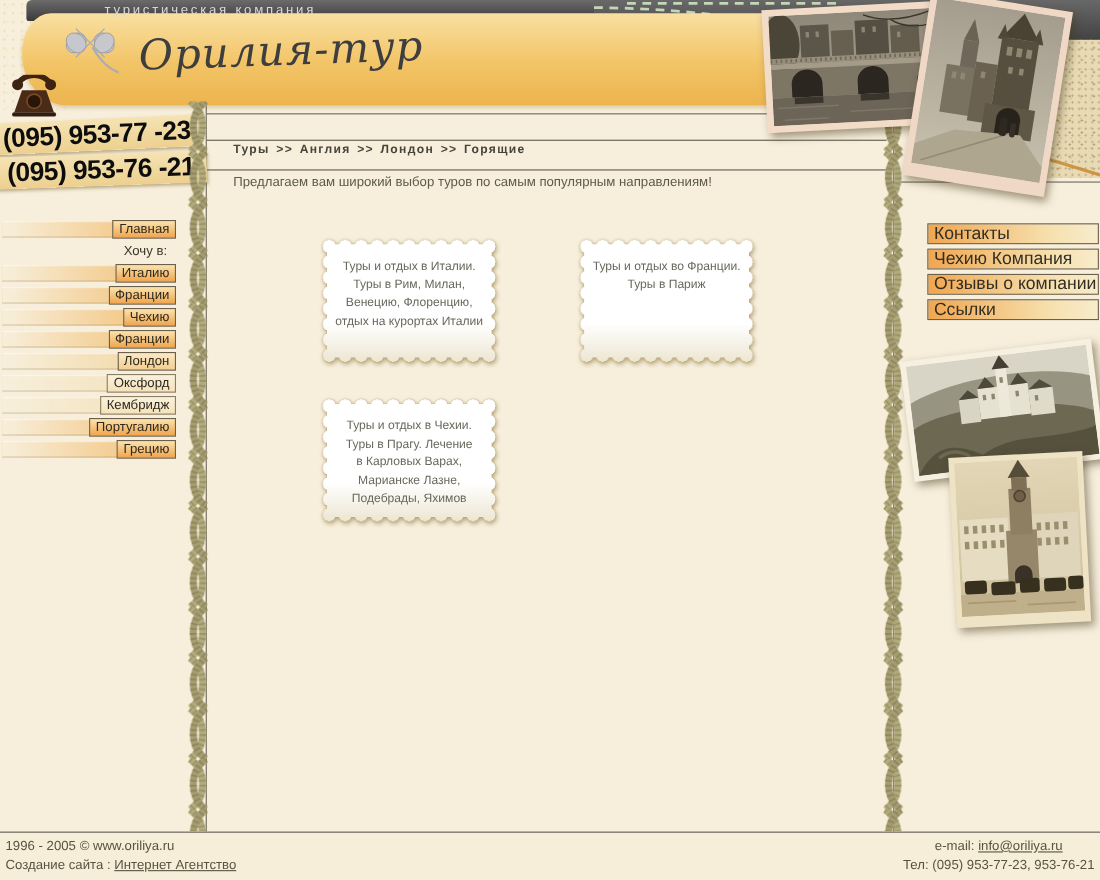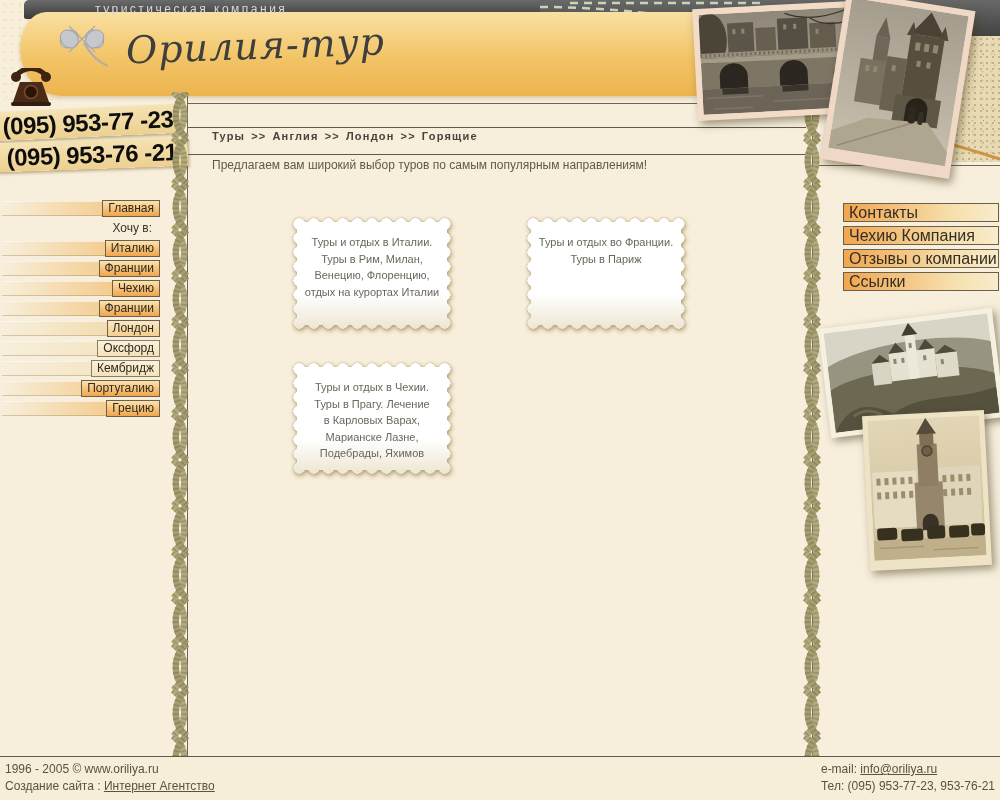--- a/index.html
+++ b/index.html
@@ -88,21 +88,21 @@
   .photo svg{display:block;}
   .ph-bridge{left:695px;top:5px;padding:6px;background:#F2DCC8;transform:rotate(-3deg);z-index:6;}
   .ph-tower{left:833px;top:0px;padding:6px 6px 12px;background:#F0D8C6;transform:rotate(9deg);z-index:7;}
   .ph-castle{left:824px;top:318px;padding:5px;background:#F6F0E0;transform:rotate(-7deg);z-index:6;}
   .ph-kremlin{left:866px;top:413px;padding:5px 5px 10px;background:#EFE3C6;transform:rotate(-3deg);z-index:7;}
 
   
   .footer{position:absolute;left:0;top:756px;width:1000px;height:44px;z-index:8;
        border-top:1px solid #5E5B4E;background:#F6EED9;font-size:12px;color:#57533F;}
   .footer .left{position:absolute;left:5px;top:4px;line-height:17px;}
-  .footer .right{position:absolute;right:5px;top:4px;line-height:17px;text-align:left;}
+  .footer .right{position:absolute;right:5px;top:4px;line-height:17px;text-align:center;}
   .footer a{color:#57533F;text-decoration:underline;cursor:pointer;}
 </style>
 </head>
 <body>
 
 <div class="page">
 
   <svg width="0" height="0" style="position:absolute">
     <defs>
       <pattern id="braid" width="26" height="46" patternUnits="userSpaceOnUse">

